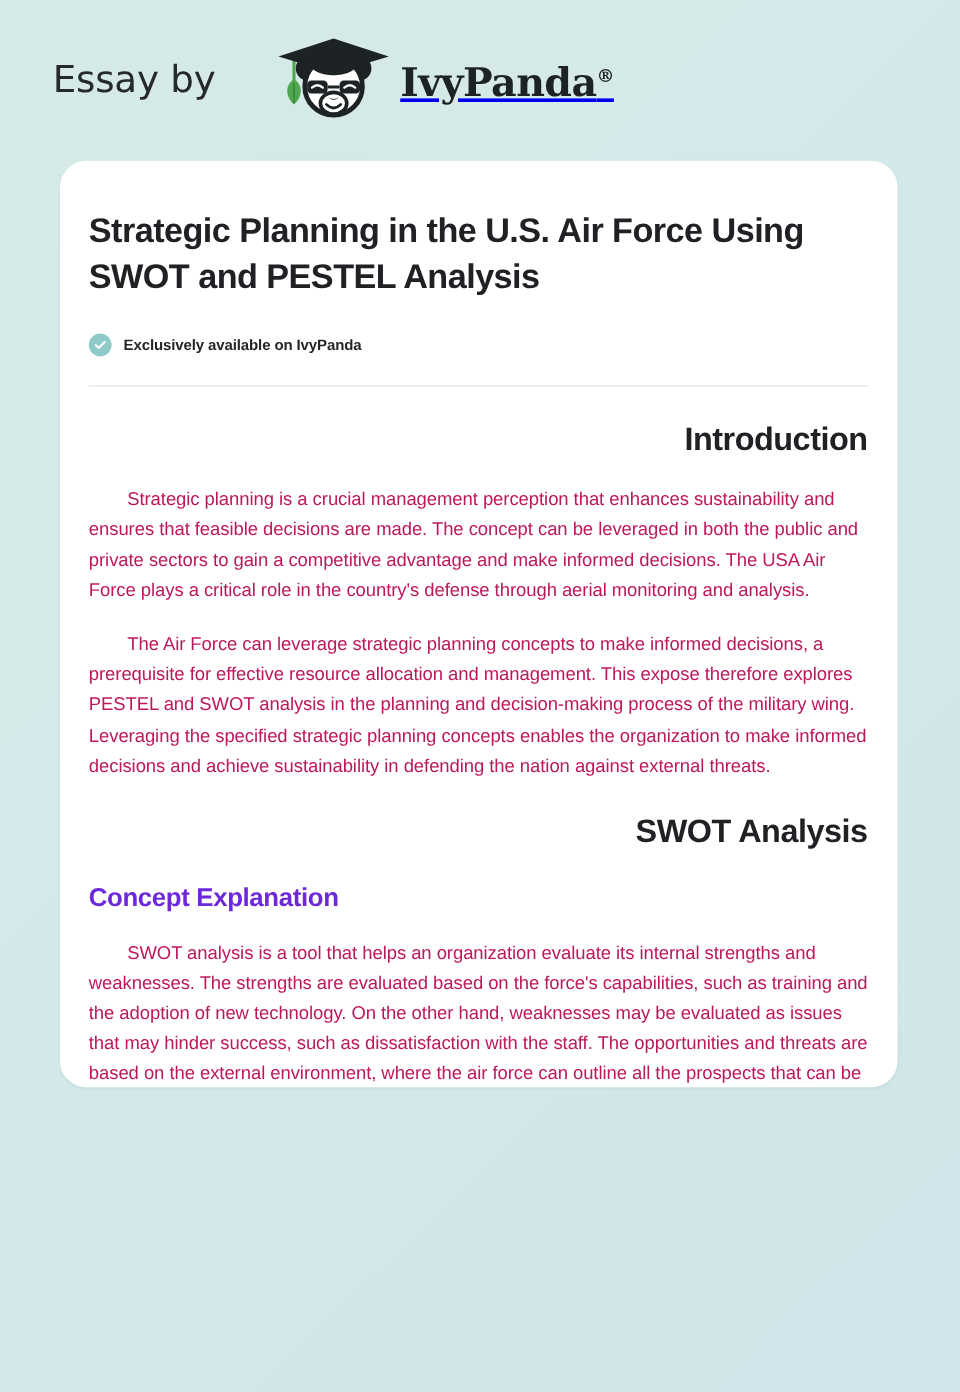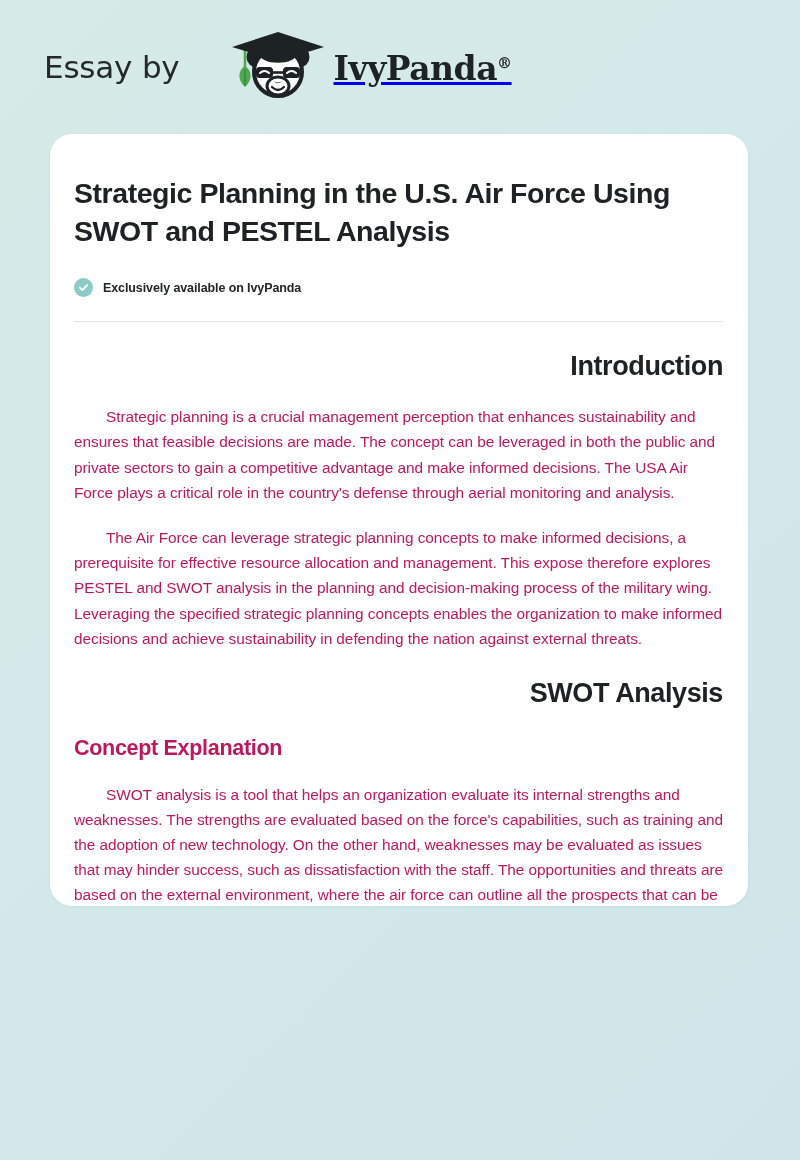--- a/index.html
+++ b/index.html
@@ -126,21 +126,21 @@
     margin: 28px 0 0 0;
     line-height: 1.25;
     text-align: right;
   }
   h2.section.tight { margin-top: 26px; }
 
   h3.subsection {
     font-family: "Liberation Sans", sans-serif;
     font-size: 21.5px;
     font-weight: 700;
-    color: #be185d;
+    color: #6d28d9;
     letter-spacing: -0.3px;
     margin: 24px 0 0 0;
     line-height: 1.25;
   }
 
   p.body {
     font-family: "Liberation Sans", sans-serif;
     font-size: 15.4px;
     color: #be185d;
     line-height: 25.2px;

